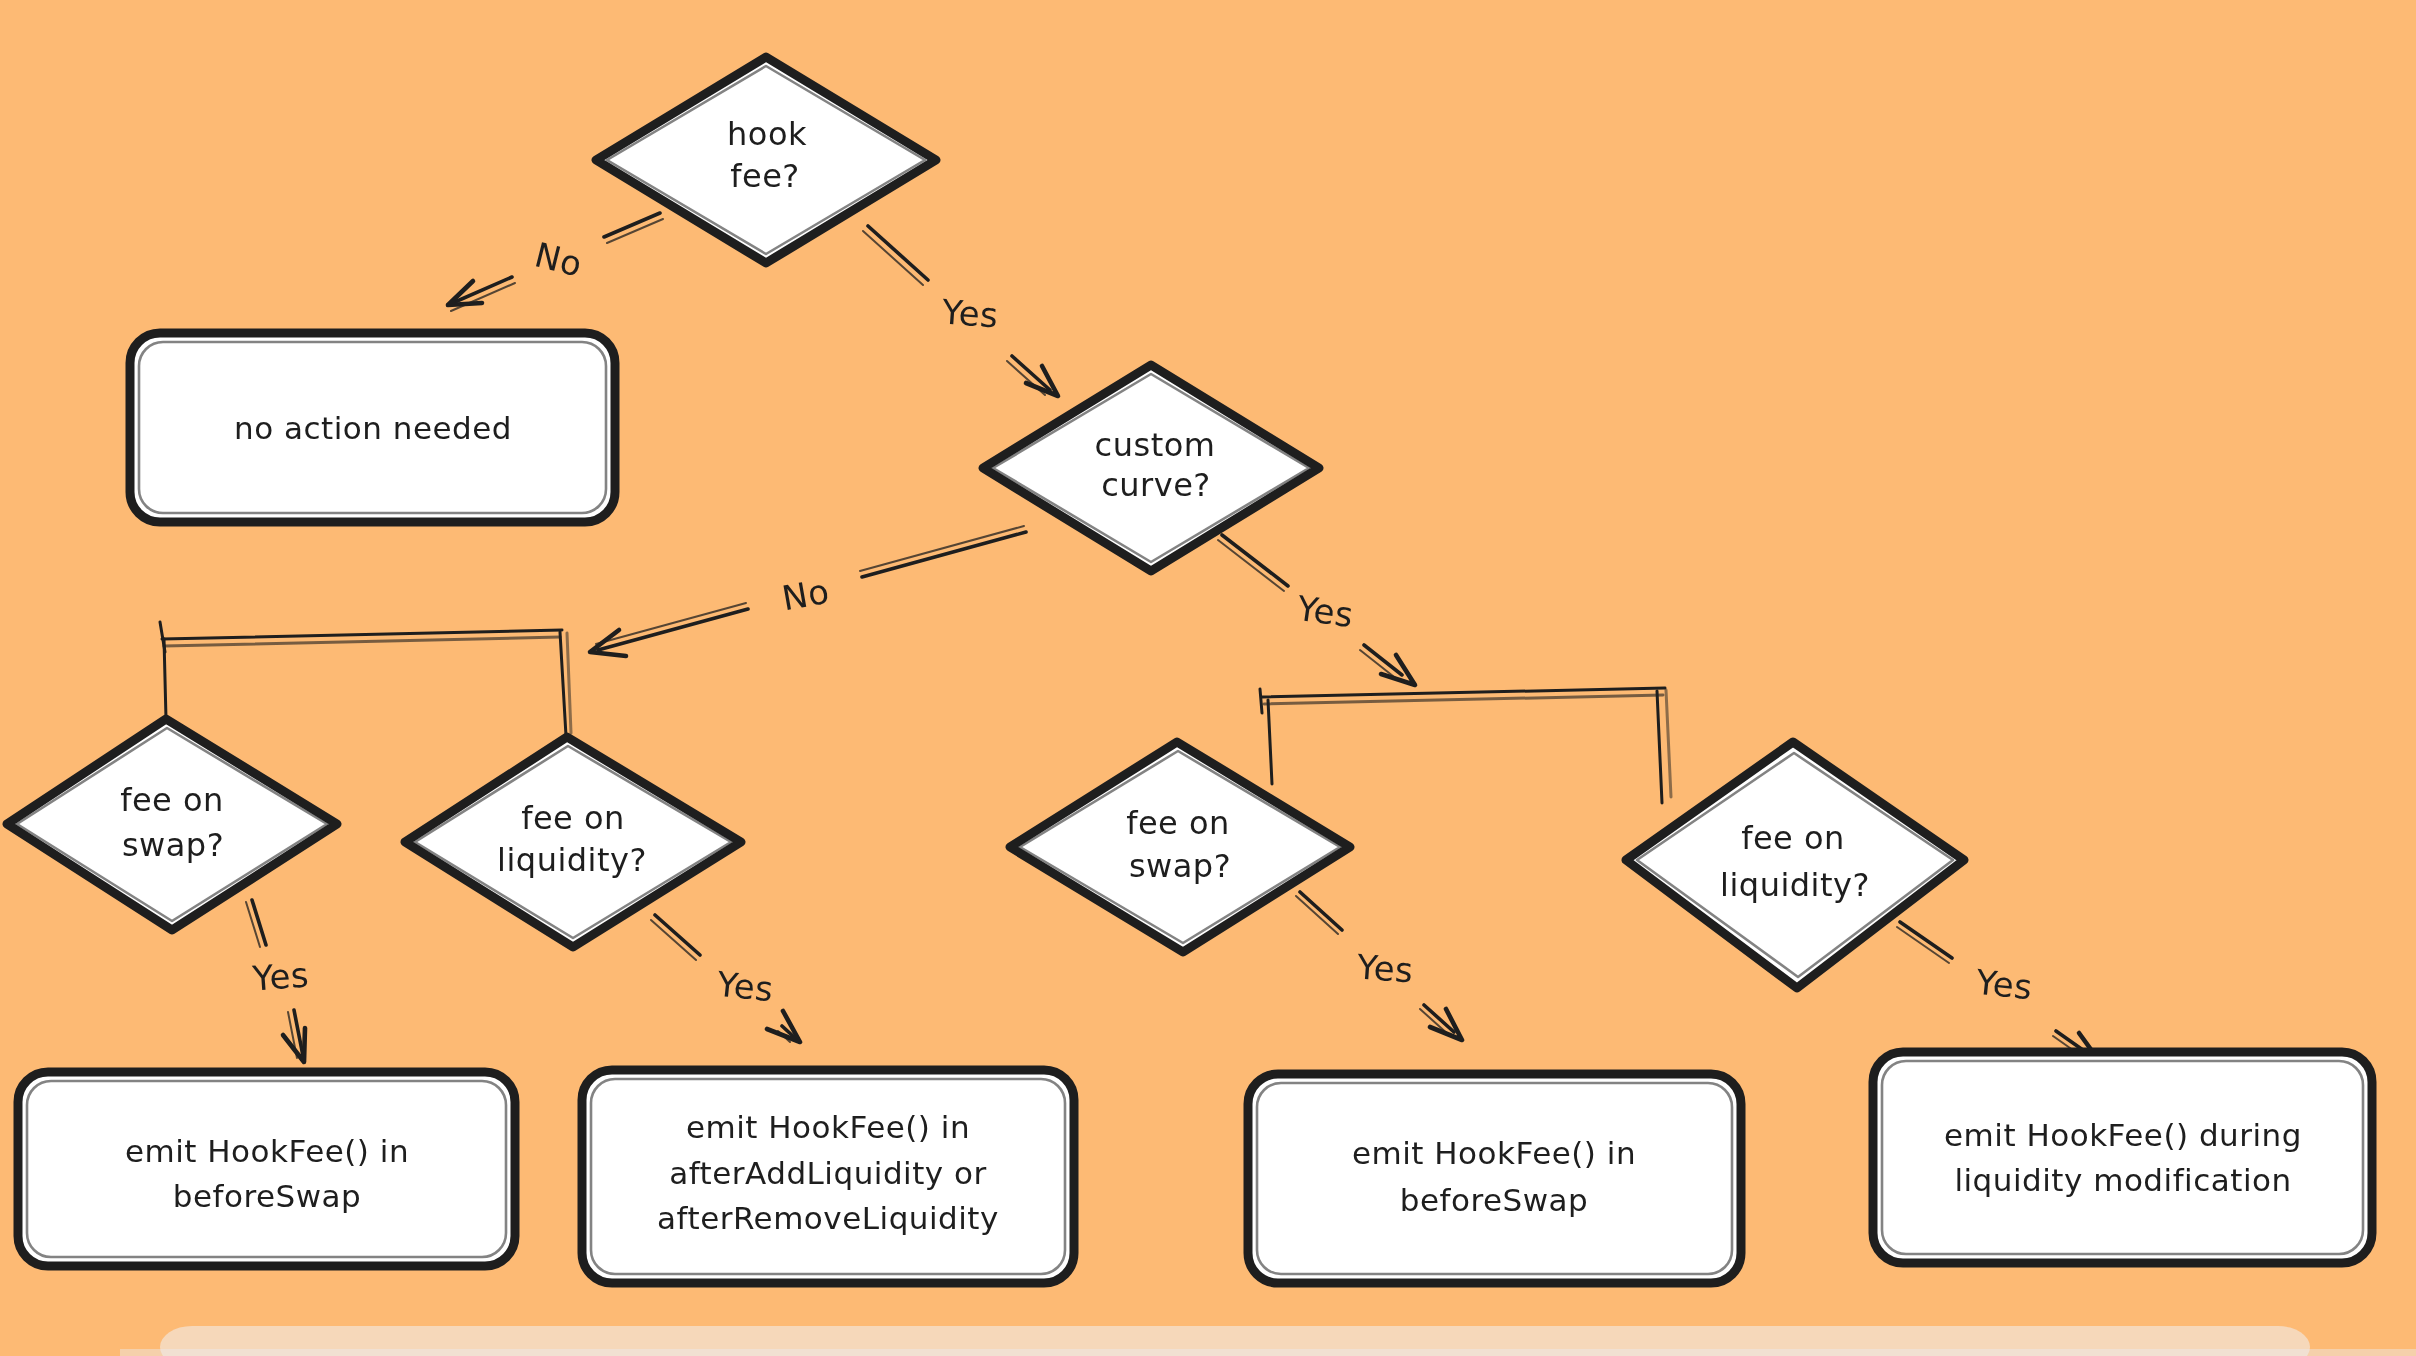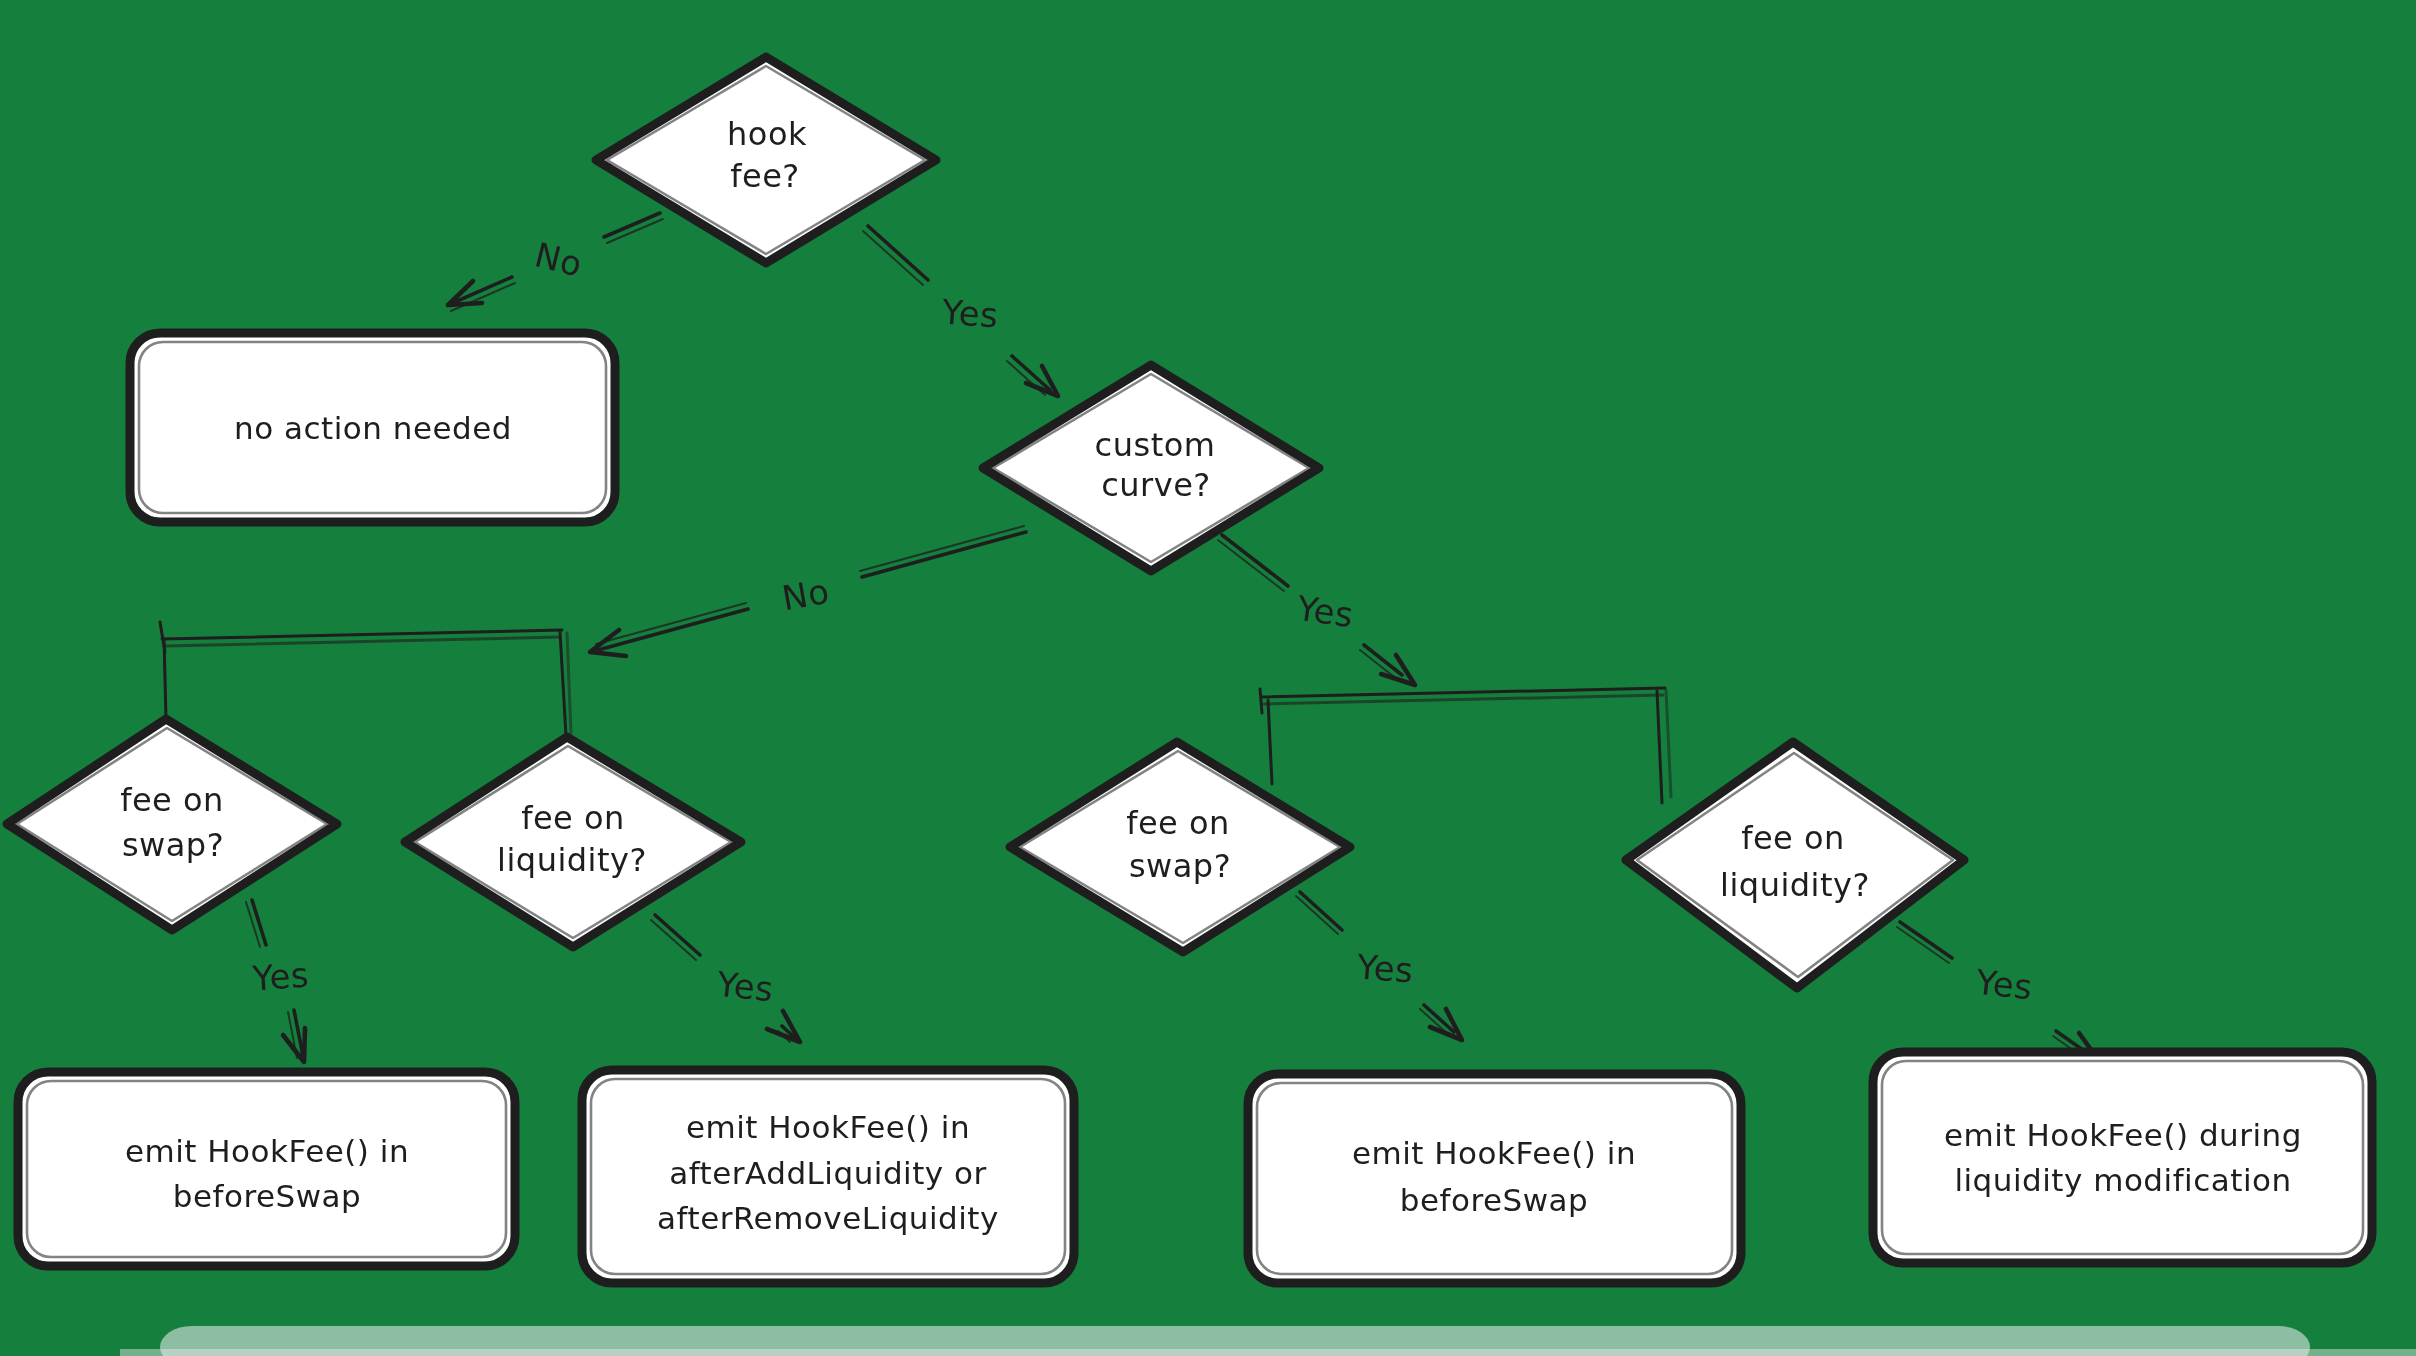--- a/index.html
+++ b/index.html
@@ -1,20 +1,20 @@
 <!DOCTYPE html>
 <html><head>
 <meta charset="utf-8">
 <style>
   html, body { margin: 0; padding: 0; background: #ffffff; }
   #stage {
     position: relative;
     width: 2416px;
     height: 1356px;
-    background: #15803d;
+    background: #fdba74;
     overflow: hidden;
     font-family: "DejaVu Sans", sans-serif;
   }
   svg { display: block; }
   .shape   { fill: #ffffff; stroke: #1e1e1e; stroke-width: 9; stroke-linejoin: round; stroke-linecap: round; }
   .echo    { fill: none;    stroke: #1e1e1e; stroke-width: 2.6; stroke-linejoin: round; opacity: 0.55; }
   .edge    { fill: none;    stroke: #1e1e1e; stroke-width: 3.6; stroke-linecap: round; }
   .edge2   { fill: none;    stroke: #1e1e1e; stroke-width: 2.0; stroke-linecap: round; opacity: 0.75; }
   .chev    { fill: none;    stroke: #1e1e1e; stroke-width: 4.6; stroke-linecap: round; stroke-linejoin: round; }
   .bracket { fill: none;    stroke: #1e1e1e; stroke-width: 3.0; stroke-linecap: round; }

